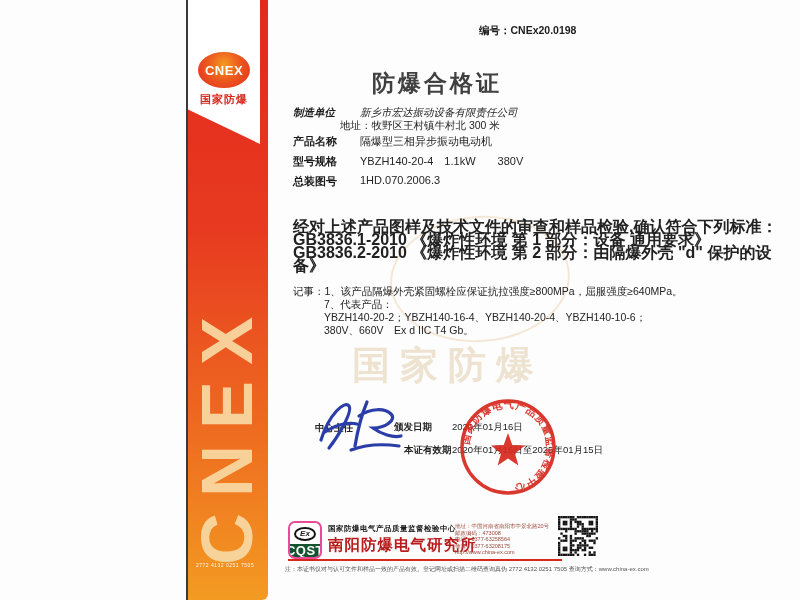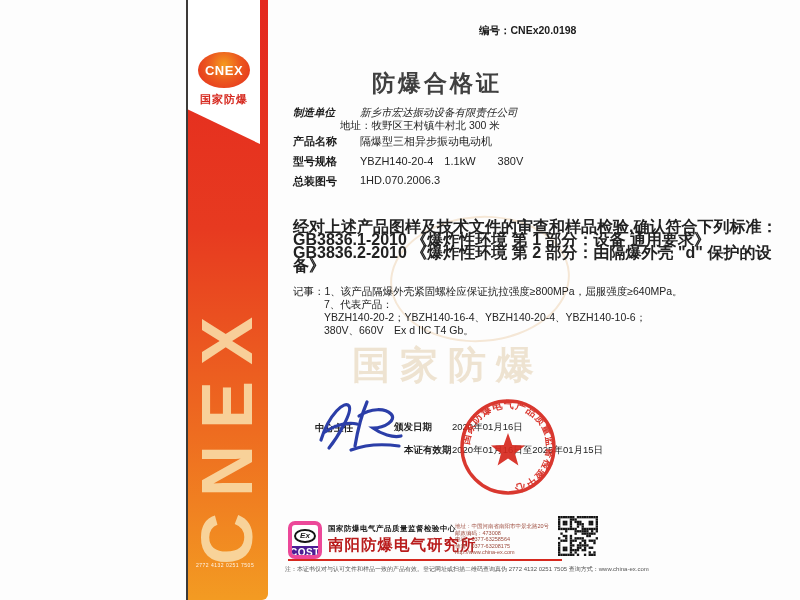--- a/index.html
+++ b/index.html
@@ -58,25 +58,25 @@
   .director-lbl { position:absolute; left:27px; top:422px; font-weight:bold;margin-left:20px; }
   .signature { position:absolute; left:47px; top:394px; width:92px; height:64px; }
   .issue-lbl { position:absolute; left:126px; top:421px; font-weight:bold; }
   .issue-val { position:absolute; left:184px; top:421px; }
   .valid-lbl { position:absolute; left:136px; top:444px; font-weight:bold; }
   .valid-val { position:absolute; left:184px; top:444px; }
   .seal { position:absolute; left:190px; top:397px; width:100px; height:100px; opacity:.92; }
 
   
   .exbox { position:absolute; left:20px; top:521px; width:34px; height:38px;
-           border:4px solid #ec4899; border-radius:7px; overflow:hidden; background:#fff; }
+           border:2px solid #ec4899; border-radius:7px; overflow:hidden; background:#fff; }
   .exbox .ex { height:21px; display:flex; align-items:center; justify-content:center; }
   .exbox .ex span { border:2px solid #141414; border-radius:50%; padding:0 4px; font-size:8px;
                     font-weight:bold; font-style:italic; line-height:10px; }
-  .exbox .cqst { height:13px; background:#4c1d95; color:#fff; font-size:10px; font-weight:bold;
+  .exbox .cqst { height:13px; background:#14532d; color:#fff; font-size:13px; font-weight:bold;
                  display:flex; align-items:center; justify-content:center; letter-spacing:.5px; }
   .inst { position:absolute; left:60px; top:524px; }
   .inst .small { font-size:7.5px; font-weight:bold; color:#1c1c1c; letter-spacing:.5px; }
   .inst .big { font-size:15.5px; font-weight:bold; color:#b91c1c; letter-spacing:1px; margin-top:1px; }
   .addrblk { position:absolute; left:187px; top:523px; font-size:5.5px; line-height:6.6px;
              color:#9c4a3c; }
   .qr { position:absolute; left:290px; top:516px; width:40px; height:40px; }
   .redline { position:absolute; left:20px; top:559px; width:274px; height:2px; background:#d6281e; }
   .footnote { position:absolute; left:17px; top:565px; width:505px; font-size:6px; color:#555; }
 </style>

